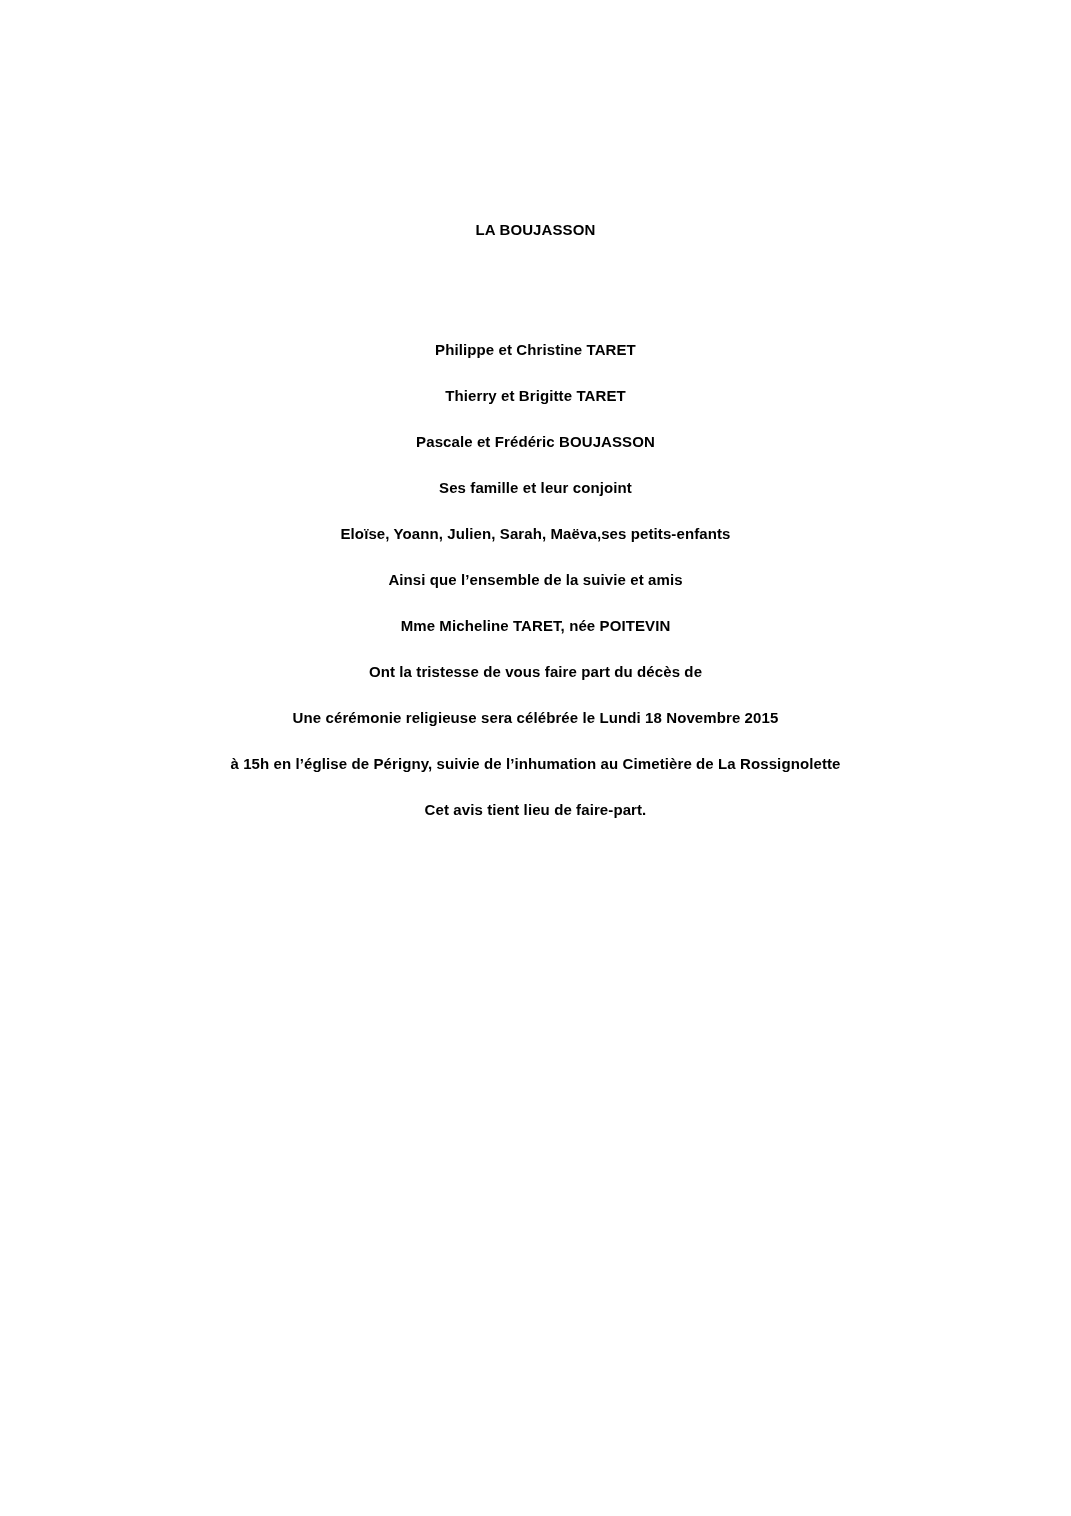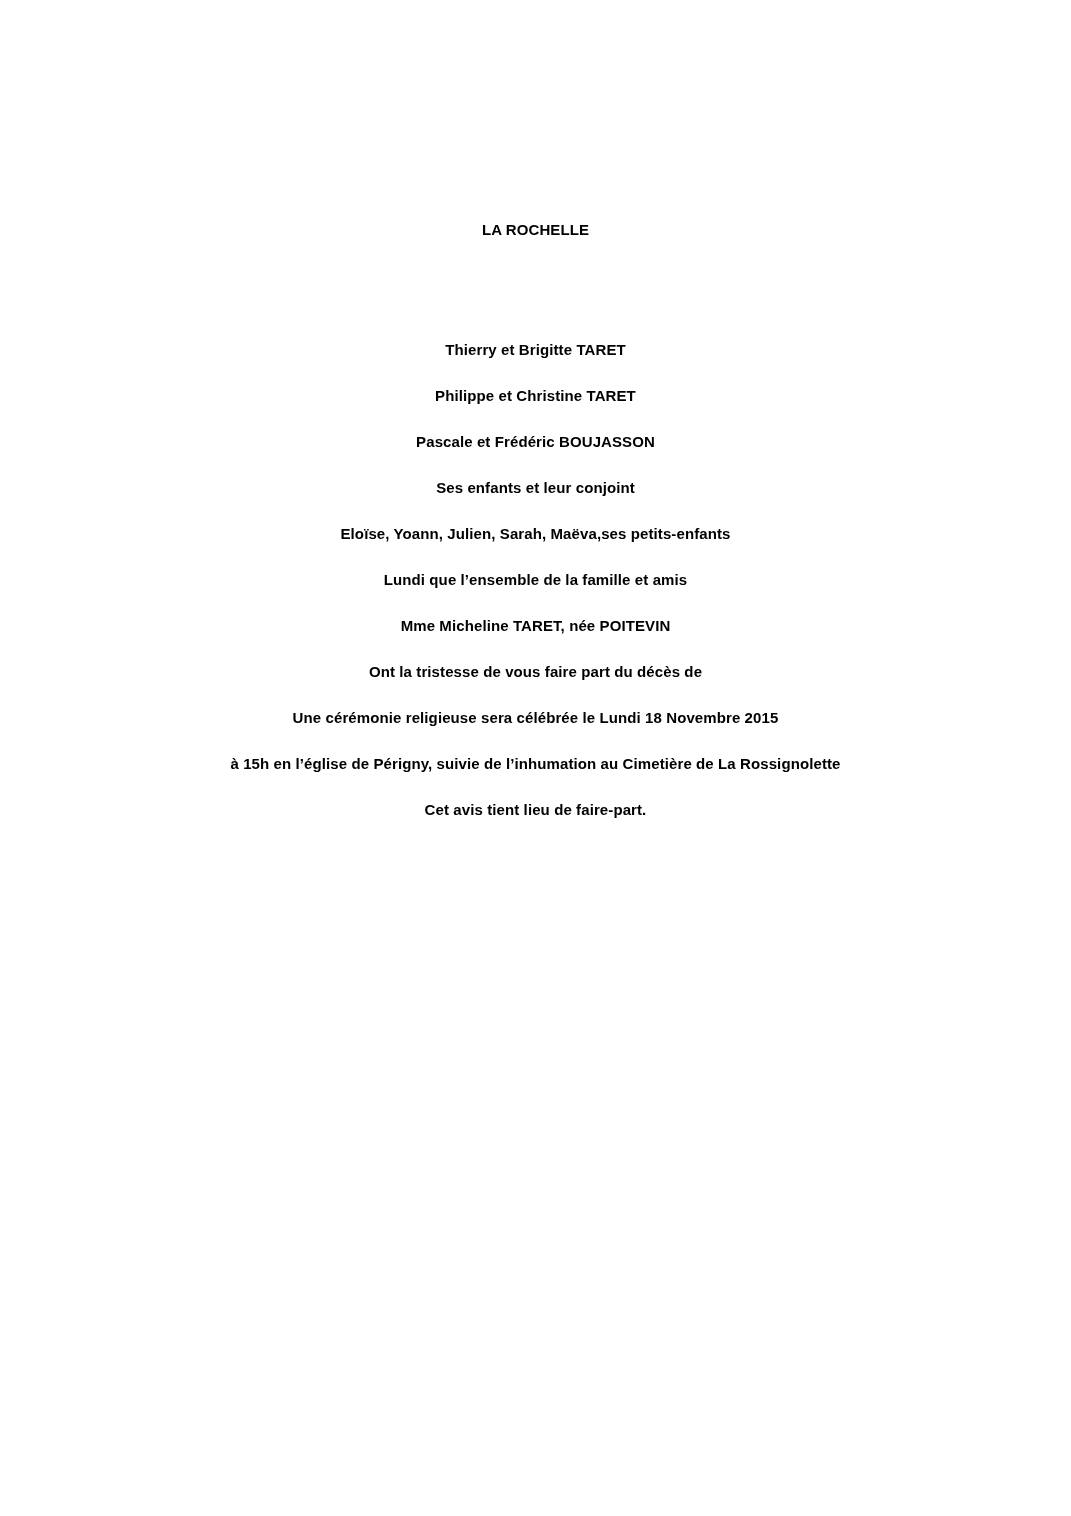--- a/index.html
+++ b/index.html
@@ -34,30 +34,30 @@
   #title-block  { top: 207px; }
   #body-block   { top: 327px; }
   #footer-block { top: 925px; }
 </style>
 </head>
 <body>
 
 <div class="page">
 
   <div class="centered-block" id="title-block">
-    <p class="line">LA ROCHELLE</p>
+    <p class="line">LA BOUJASSON</p>
   </div>
 
   <div class="centered-block" id="body-block">
+    <p class="line">Philippe et Christine TARET</p>
     <p class="line">Thierry et Brigitte TARET</p>
-    <p class="line">Philippe et Christine TARET</p>
     <p class="line">Pascale et Frédéric BOUJASSON</p>
-    <p class="line">Ses enfants et leur conjoint</p>
+    <p class="line">Ses famille et leur conjoint</p>
     <p class="line">Eloïse, Yoann, Julien, Sarah, Maëva,ses petits-enfants</p>
-    <p class="line">Lundi que l’ensemble de la famille et amis</p>
+    <p class="line">Ainsi que l’ensemble de la suivie et amis</p>
     <p class="line">Mme Micheline TARET, née POITEVIN</p>
     <p class="line">Ont la tristesse de vous faire part du décès de</p>
     <p class="line">Une cérémonie religieuse sera célébrée le Lundi 18 Novembre 2015</p>
     <p class="line">à 15h en l’église de Périgny, suivie de l’inhumation au Cimetière de La Rossignolette</p>
     <p class="line">Cet avis tient lieu de faire-part.</p>
   </div>
 
 
 </div>
 

